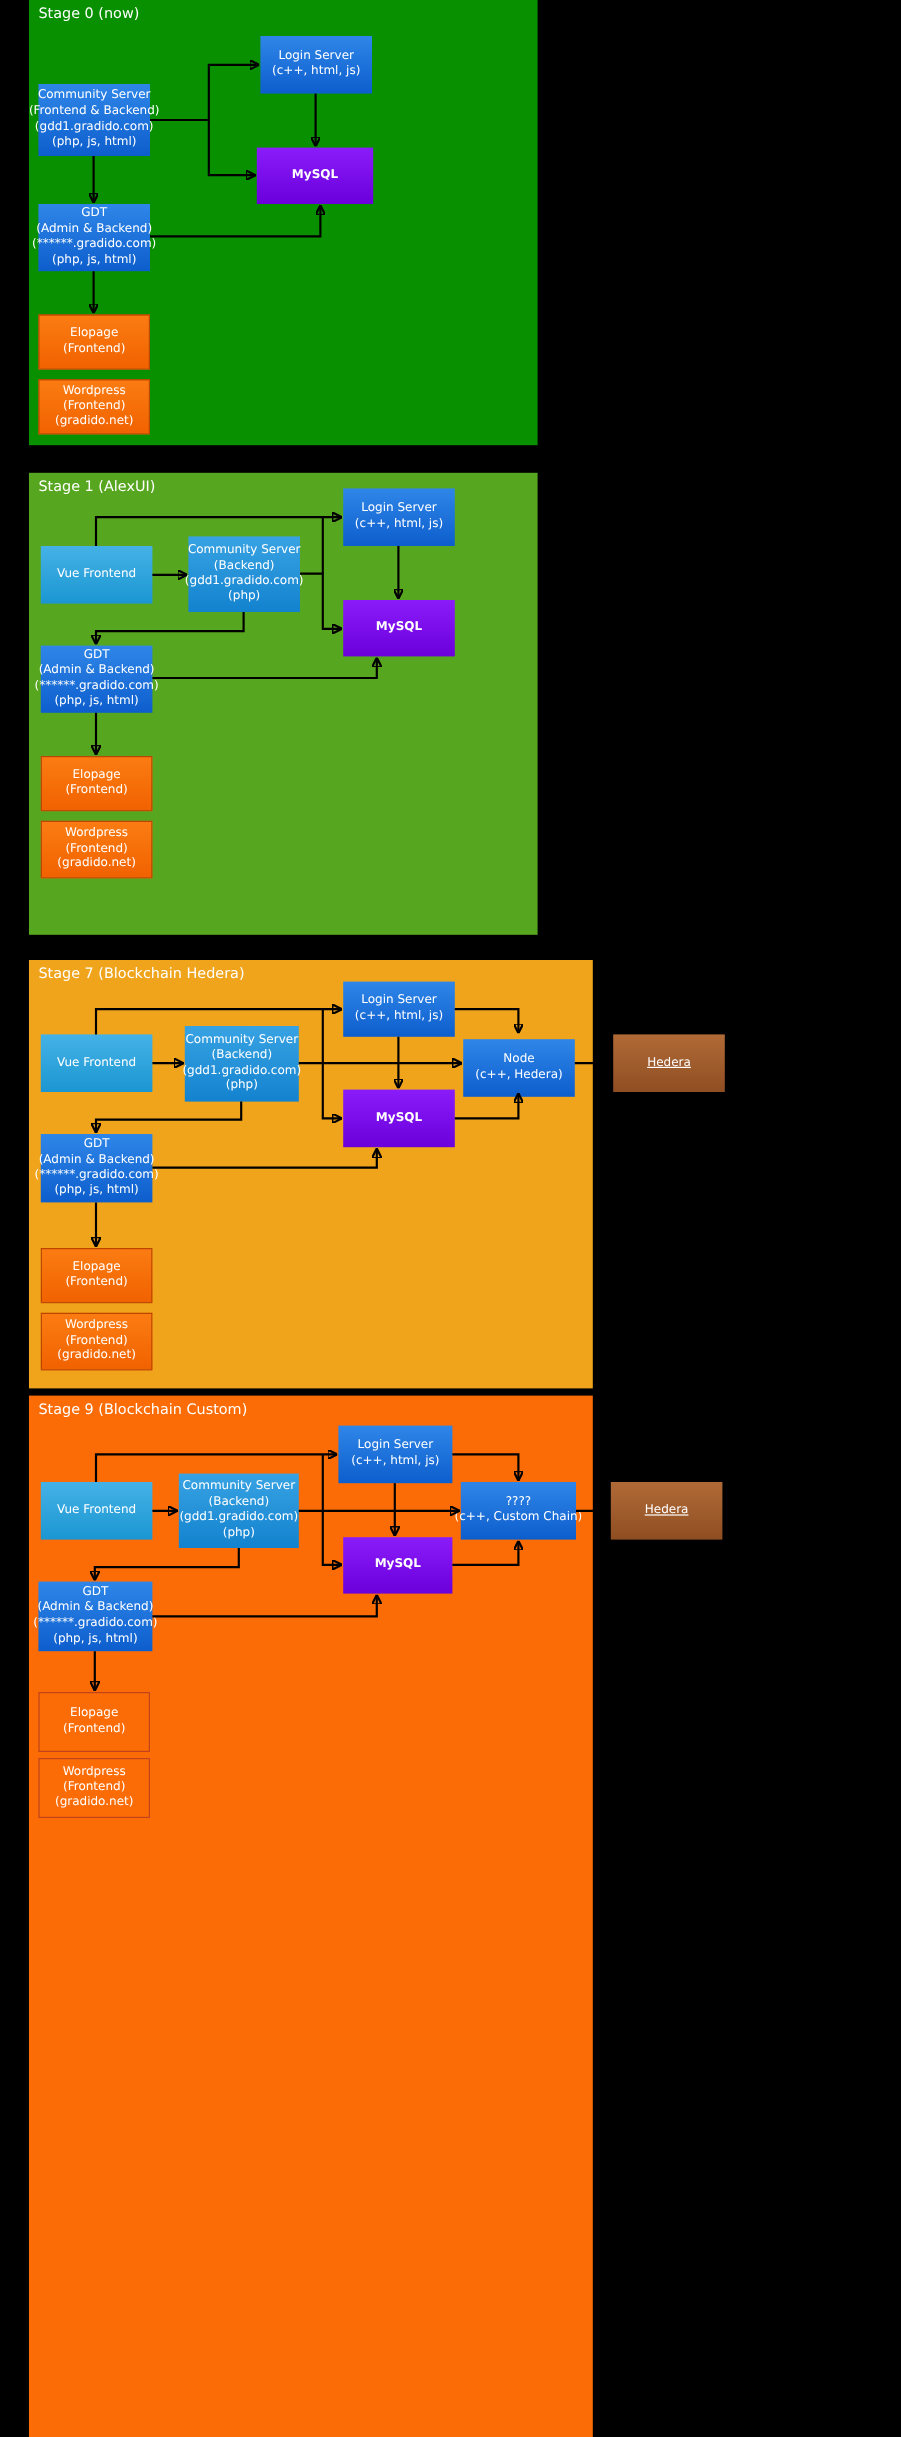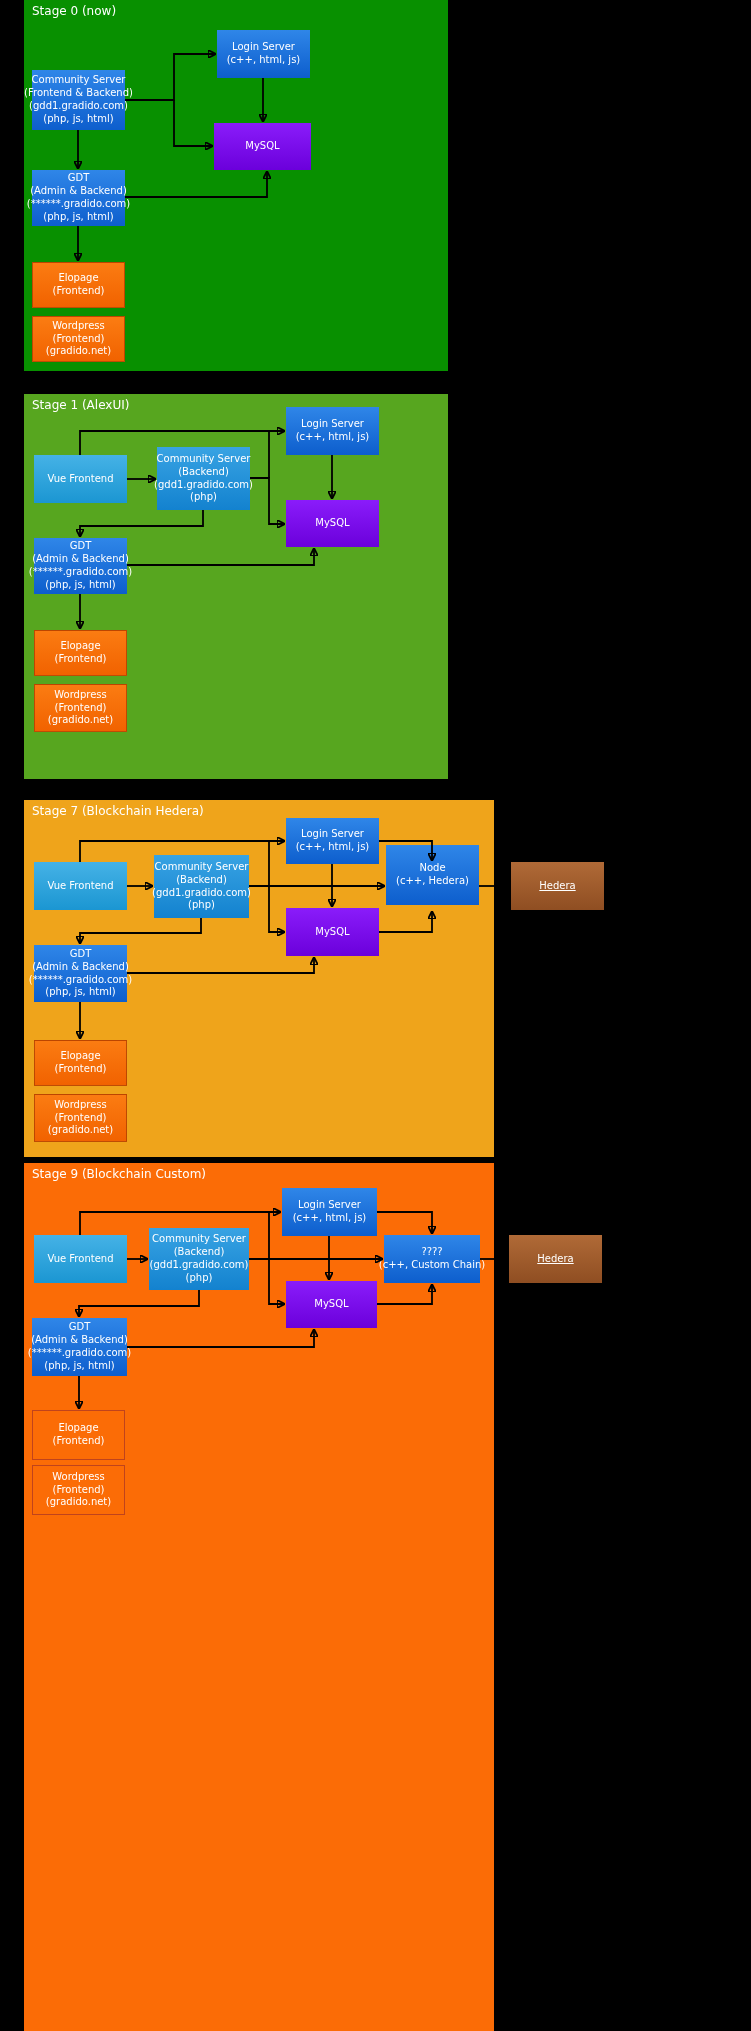--- a/index.html
+++ b/index.html
@@ -14,21 +14,21 @@
   #panel-s3{left:0;top:1163px;width:470px;height:868px;background:#fb6c06;}
   .stage-title{position:absolute;color:#fff;font-size:12px;z-index:2;white-space:pre;}
   .node{
     position:absolute;display:flex;align-items:center;justify-content:center;
     text-align:center;color:#fff;font-size:10px;line-height:1.28;white-space:pre;
     z-index:3;box-sizing:border-box;padding:1px;
   }
   .blue{background:linear-gradient(180deg,#2f86e8,#0d5ecd);}
   .vue{background:linear-gradient(180deg,#45b2e6,#1b96d2);}
   .comm{background:linear-gradient(180deg,#38a3e3,#1382cf);}
-  .mysql{background:linear-gradient(180deg,#8a1cfa,#6b00db);}
+  .mysql{background:linear-gradient(180deg,#8a1cfa,#6b00db);font-weight:bold;}
   .orange{background:linear-gradient(180deg,#fb7c12,#f16200);border:1px solid rgba(170,60,0,0.75);}
   .outline{background:transparent;border:1px solid #c0431c;}
   .brown{background:linear-gradient(180deg,#b06a37,#8f4e22);text-decoration:underline;}
   #arrows{position:absolute;left:0;top:0;z-index:4;pointer-events:none;}
   #arrows path{stroke:#000;stroke-width:1.8;fill:none;}
 </style>
 </head>
 <body>
 
 <div id="canvas">
@@ -78,21 +78,21 @@
 (Frontend)
 (gradido.net)</div>
 
   <div class="node blue" style="left:262px;top:818px;width:93px;height:46px">Login Server
 (c++, html, js)</div>
   <div class="node vue" style="left:10px;top:862px;width:93px;height:48px">Vue Frontend</div>
   <div class="node comm" style="left:130px;top:855px;width:95px;height:63px">Community Server
 (Backend)
 (gdd1.gradido.com)
 (php)</div>
-  <div class="node blue" style="left:362px;top:845px;width:93px;height:60px">Node
+  <div class="node blue" style="left:362px;top:866px;width:93px;height:48px">Node
 (c++, Hedera)</div>
   <div class="node mysql" style="left:262px;top:908px;width:93px;height:48px">MySQL</div>
   <div class="node blue" style="left:10px;top:945px;width:93px;height:57px">GDT
 (Admin &amp; Backend)
 (******.gradido.com)
 (php, js, html)</div>
   <div class="node orange" style="left:10px;top:1040px;width:93px;height:46px">Elopage
 (Frontend)</div>
   <div class="node orange" style="left:10px;top:1094px;width:93px;height:48px">Wordpress
 (Frontend)

